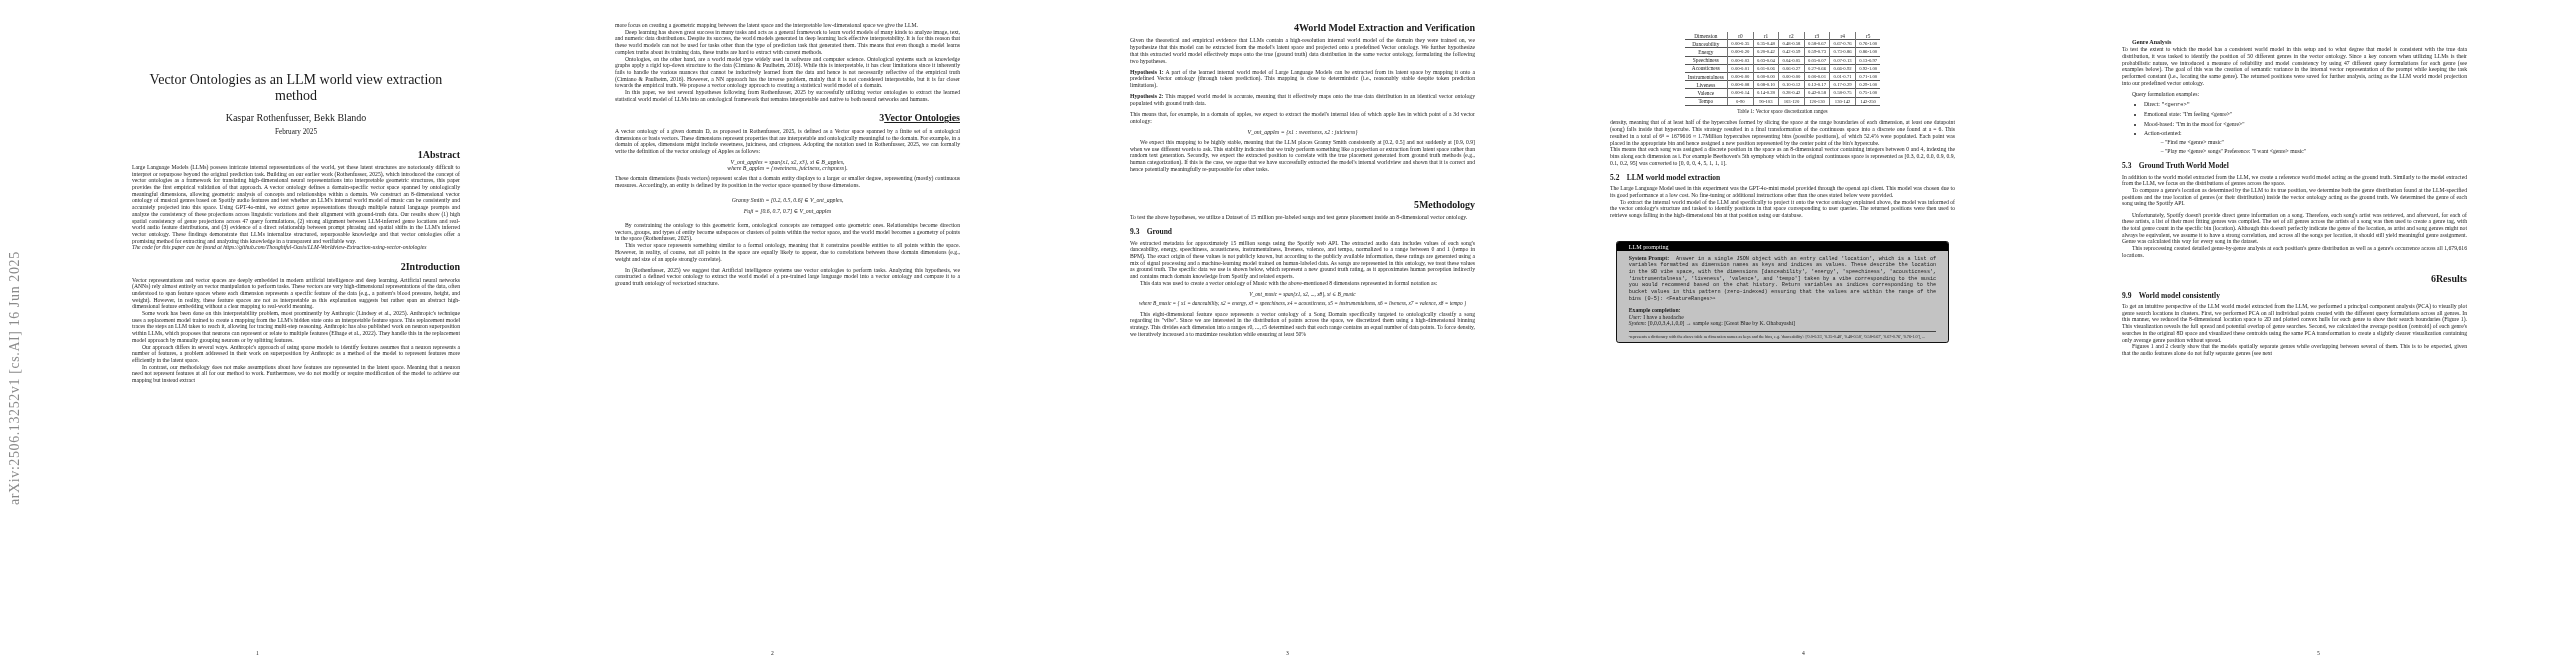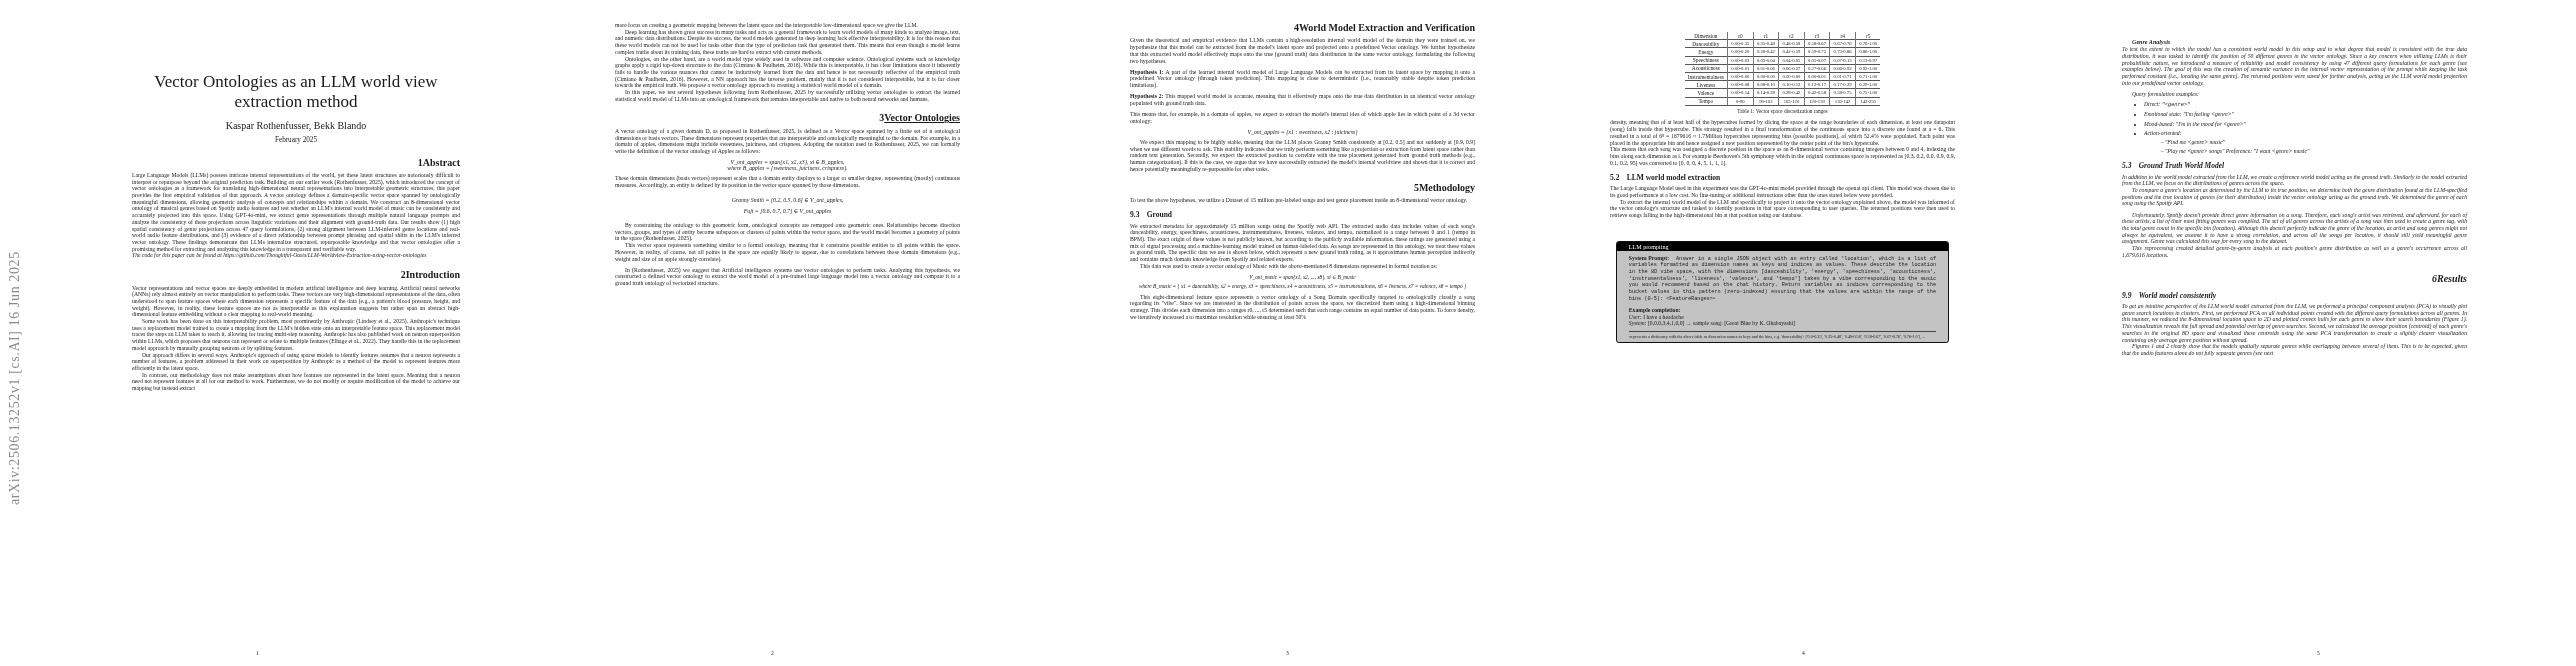--- a/index.html
+++ b/index.html
@@ -8,21 +8,21 @@
   .page { position:absolute; top:0; width:515px; height:667px; background:#fff; box-sizing:border-box; }
   .col { position:absolute; left:125px; width:339px; top:22px; }
   .p1 .col { left:132px; width:328px; }
   p, li { font-size:5.7px; line-height:6.7px; margin:0; text-align:justify; }
   p.indent { text-indent:10px; }
   .gap { height:4.4px; }
   h1.sec { font-size:10px; font-weight:bold; margin:6.7px 0 4.4px 0;text-align:right; }
   h2.sub { font-size:7.5px; font-weight:bold; margin:6.7px 0 3.3px 0; }
   h3.par { font-size:6.1px; font-weight:bold; margin:4.4px 0 1.1px 10px; }
   .num { display:inline-block; width:16.7px; }
-  .title { text-align:center; font-size:17px; margin:50px 0 7.8px 0; }
+  .title { text-align:center; font-size:14px; margin:50px 0 7.8px 0; }
   .authors { text-align:center; font-size:10px; margin-bottom:5.6px; }
   .date { text-align:center; font-size:7.2px; margin-bottom:12.2px; }
   .arxiv { position:absolute; left:6.7px; top:161px; width:16.7px; height:434px;
            writing-mode:vertical-rl; transform:rotate(180deg); font-size:14px;
            color:#8a8a8a; font-family:"Liberation Serif",serif; text-align:center; letter-spacing:0.6px; }
   .pageno { position:absolute; bottom:11px; left:0; width:100%; text-align:center; font-size:5.6px; }
   .eq { text-align:center; font-size:5.8px; margin:4.4px 0; font-style:italic; }
   .link { font-style:italic; }
   table.dim { border-collapse:collapse; margin:32px auto 2.2px auto; font-size:4.7px; }
   table.dim th, table.dim td { border-top:0.6px solid #555; padding:0.6px 3.3px; text-align:center; }
@@ -98,21 +98,21 @@
     <p>Given the theoretical and empirical evidence that LLMs contain a high-resolution internal world model of the domain they were trained on, we hypothesize that this model can be extracted from the model's latent space and projected onto a predefined Vector ontology. We further hypothesize that this extracted world model effectively maps onto the true (ground truth) data distribution in the same vector ontology, formulating the following two hypotheses.</p>
     <div class="gap"></div>
     <p><b>Hypothesis 1:</b> <span>A part of the learned internal world model of Large Language Models can be extracted from its latent space by mapping it onto a predefined Vector ontology (through token prediction). This mapping is close to deterministic (i.e., reasonably stable despite token prediction limitations).</span></p>
     <div class="gap"></div>
     <p><b>Hypothesis 2:</b> <span>This mapped world model is accurate, meaning that it effectively maps onto the true data distribution in an identical vector ontology populated with ground truth data.</span></p>
     <div class="gap"></div>
     <p>This means that, for example, in a domain of apples, we expect to extract the model's internal idea of which apple lies in which point of a 3d vector ontology:</p>
     <div class="eq">V_ont_apples = {x1 : sweetness, x2 : juiciness}</div>
     <p class="indent">We expect this mapping to be highly stable, meaning that the LLM places Granny Smith consistently at [0.2, 0.5] and not suddenly at [0.9, 0.9] when we use different words to ask. This stability indicates that we truly perform something like a projection or extraction from latent space rather than random text generation. Secondly, we expect the extracted position to correlate with the true placement generated from ground truth methods (e.g., human categorization). If this is the case, we argue that we have successfully extracted the model's internal worldview and shown that it is correct and hence potentially meaningfully re-purposable for other tasks.</p>
 
-    <h1 class="sec" style="margin-top:9px;"><span class="num">5</span><span>Methodology</span></h1>
+    <h1 class="sec" style="margin-top:26px;"><span class="num">5</span><span>Methodology</span></h1>
     <p>To test the above hypotheses, we utilize a Dataset of 15 million pre-labeled songs and test genre placement inside an 8-dimensional vector ontology.</p>
     <h2 class="sub"><span class="num">9.3</span><span>Ground</span></h2>
     <p>We extracted metadata for approximately 15 million songs using the Spotify web API. The extracted audio data includes values of each song's danceability, energy, speechiness, acousticness, instrumentalness, liveness, valence, and tempo, normalized to a range between 0 and 1 (tempo in BPM). The exact origin of these values is not publicly known, but according to the publicly available information, these ratings are generated using a mix of signal processing and a machine-learning model trained on human-labeled data. As songs are represented in this ontology, we treat these values as ground truth. The specific data we use is shown below, which represent a new ground truth rating, as it approximates human perception indirectly and contains much domain knowledge from Spotify and related experts.</p>
     <p class="indent">This data was used to create a vector ontology of Music with the above-mentioned 8 dimensions represented in formal notation as:</p>
     <div class="eq" style="font-size:5.3px;">
       <div style="margin-bottom:3.3px;">V_ont_music = span{x1, x2, ..., x8},   xi ∈ B_music</div>
       <div>where  B_music = { x1 = danceability, x2 = energy, x3 = speechiness, x4 = acousticness, x5 = instrumentalness, x6 = liveness, x7 = valence, x8 = tempo }</div>
     </div>
     <p class="indent">This eight-dimensional feature space represents a vector ontology of a Song Domain specifically targeted to ontologically classify a song regarding its "vibe". Since we are interested in the distribution of points across the space, we discretized them using a high-dimensional binning strategy. This divides each dimension into a ranges r0, ..., r5 determined such that each range contains an equal number of data points. To force density, we iteratively increased a to maximize resolution while ensuring at least 50%</p>
   </div>
@@ -226,21 +226,21 @@
         <p><i>User:</i> <span>I have a headache</span></p>
         <p><i>System:</i> <span>[0,0,0,3,4,1,0,0] → sample song: [Great Blue by K. Ohabayashi]</span></p>
         <div class="foot">ᵃrepresents a dictionary with the above table as dimension names as keys and the bins, e.g. 'danceability': ['0.0-0.35', '0.35-0.48', '0.48-0.58', '0.58-0.67', '0.67-0.76', '0.76-1.0'], ...</div>
       </div>
     </div>
   </div>
   <div class="pageno">4</div>
 </div>
 
 <div class="page p5" style="left:2061px;">
-  <div class="col" style="left:61px; width:345px; top:39px;font-style:italic;">
+  <div class="col" style="left:61px; width:345px; top:39px;">
     <h3 class="par" style="margin-top:0;">Genre Analysis</h3>
     <p>To test the extent to which the model has a consistent world model in this setup and to what degree that model is consistent with the true data distribution, it was tasked to identify the position of 50 different genres in the vector ontology. Since a key concern when utilizing LLMs is their probabilistic nature, we introduced a measure of reliability and model consistency by using 47 different query formulations for each genre (see examples below). The goal of this was the creation of semantic variance in the internal vector representation of the prompt while keeping the task performed constant (i.e., locating the same genre). The returned positions were saved for further analysis, acting as the LLM world model projection into our predefined vector ontology.</p>
     <div class="gap"></div>
     <p class="indent">Query formulation examples:</p>
     <ul class="bul">
       <li><span>Direct:</span> <code>"&lt;genre&gt;"</code></li>
       <li><span>Emotional state:</span> <span>"I'm feeling &lt;genre&gt;"</span></li>
       <li><span>Mood-based:</span> <span>"I'm in the mood for &lt;genre&gt;"</span></li>
       <li><span>Action-oriented:</span>
         <ul class="dash">

